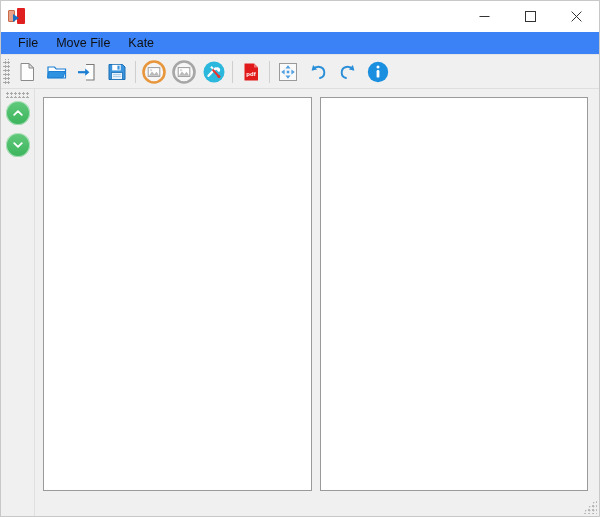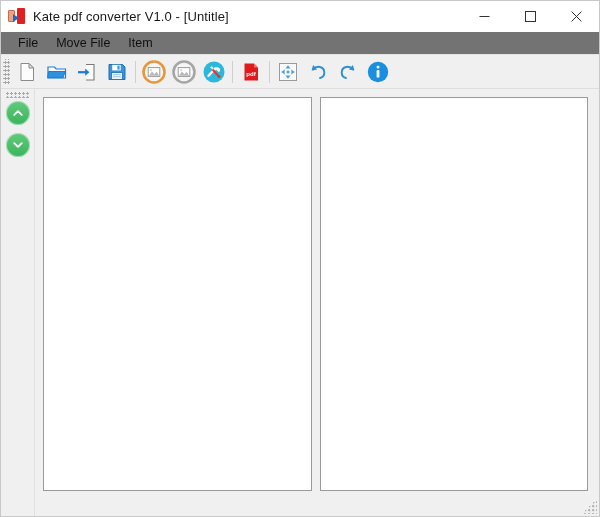--- a/index.html
+++ b/index.html
@@ -87,21 +87,21 @@
     display: flex;
     align-items: center;
     justify-content: center;
     cursor: default;
   }
 
   
   #menu-bar {
     height: 22px;
     min-height: 22px;
-    background: #737373;
+    background: #3b82f6;
     display: flex;
     align-items: center;
     padding-left: 8px;
     border-bottom: 1px solid #e4e4e4;
   }
   .menu-item {
     font-size: 12.5px;
     color: #101010;
     padding: 2px 9px 3px 9px;
     white-space: nowrap;
@@ -225,21 +225,20 @@
 <body>
 
 <div id="app-window">
 
   <div id="title-bar">
     <div id="app-icon">
       <div class="ico-left"></div>
       <div class="ico-right"></div>
       <div class="ico-arrow"></div>
     </div>
-    <div id="title-text">Kate pdf converter V1.0 - [Untitle]</div>
 
     <div id="window-controls">
       <div class="win-btn" id="btn-minimize">
         <svg width="11" height="11" viewBox="0 0 11 11">
           <line x1="0.5" y1="5.5" x2="10.5" y2="5.5" stroke="#333" stroke-width="1"></line>
         </svg>
       </div>
       <div class="win-btn" id="btn-maximize">
         <svg width="11" height="11" viewBox="0 0 11 11">
           <rect x="0.5" y="0.5" width="10" height="10" fill="none" stroke="#333" stroke-width="1"></rect>
@@ -250,21 +249,21 @@
           <line x1="0.6" y1="0.6" x2="10.4" y2="10.4" stroke="#333" stroke-width="1"></line>
           <line x1="10.4" y1="0.6" x2="0.6" y2="10.4" stroke="#333" stroke-width="1"></line>
         </svg>
       </div>
     </div>
   </div>
 
   <div id="menu-bar">
     <div class="menu-item">File</div>
     <div class="menu-item">Move File</div>
-    <div class="menu-item">Item</div>
+    <div class="menu-item">Kate</div>
   </div>
 
   <div id="toolbar">
     <div id="toolbar-grip"></div>
 
     <div class="tb-btn">
       <svg width="22" height="22" viewBox="0 0 22 22">
         <path d="M5 2.5 H13 L17.5 7 V19.5 H5 Z" fill="#fdfdfd" stroke="#8a8a8a" stroke-width="1"></path>
         <path d="M13 2.5 V7 H17.5 Z" fill="#e4e4e4" stroke="#8a8a8a" stroke-width="1"></path>
       </svg>

